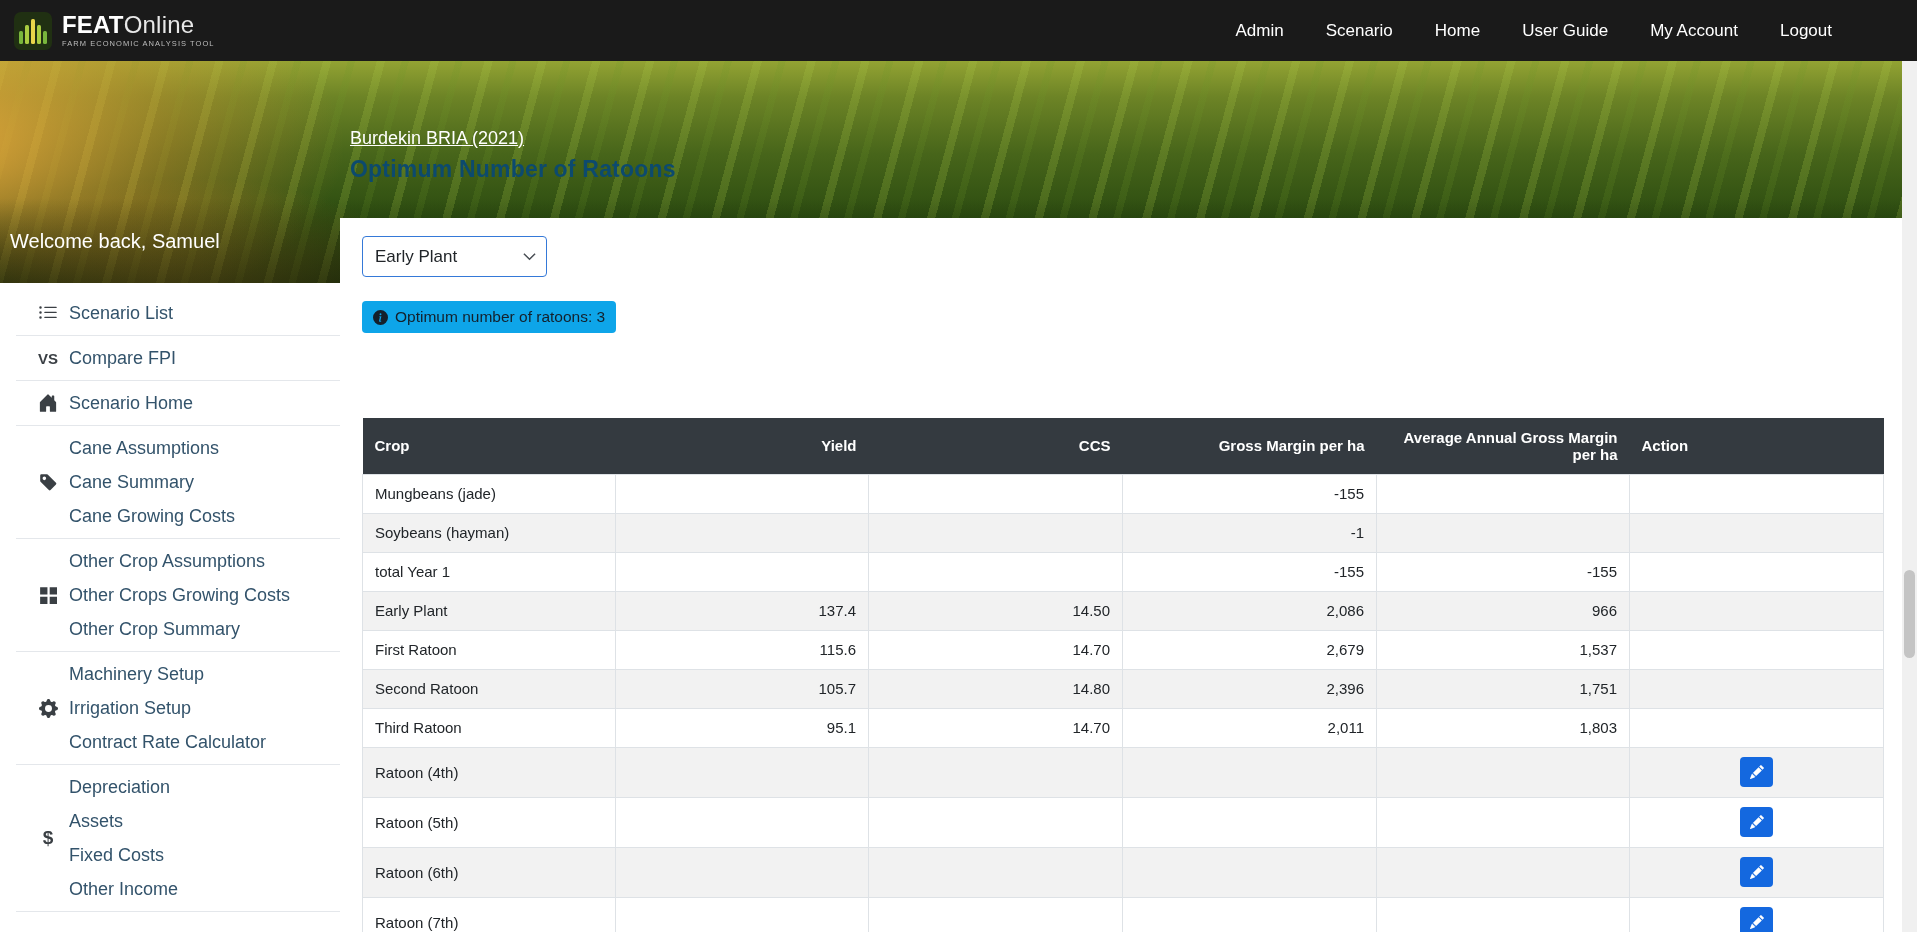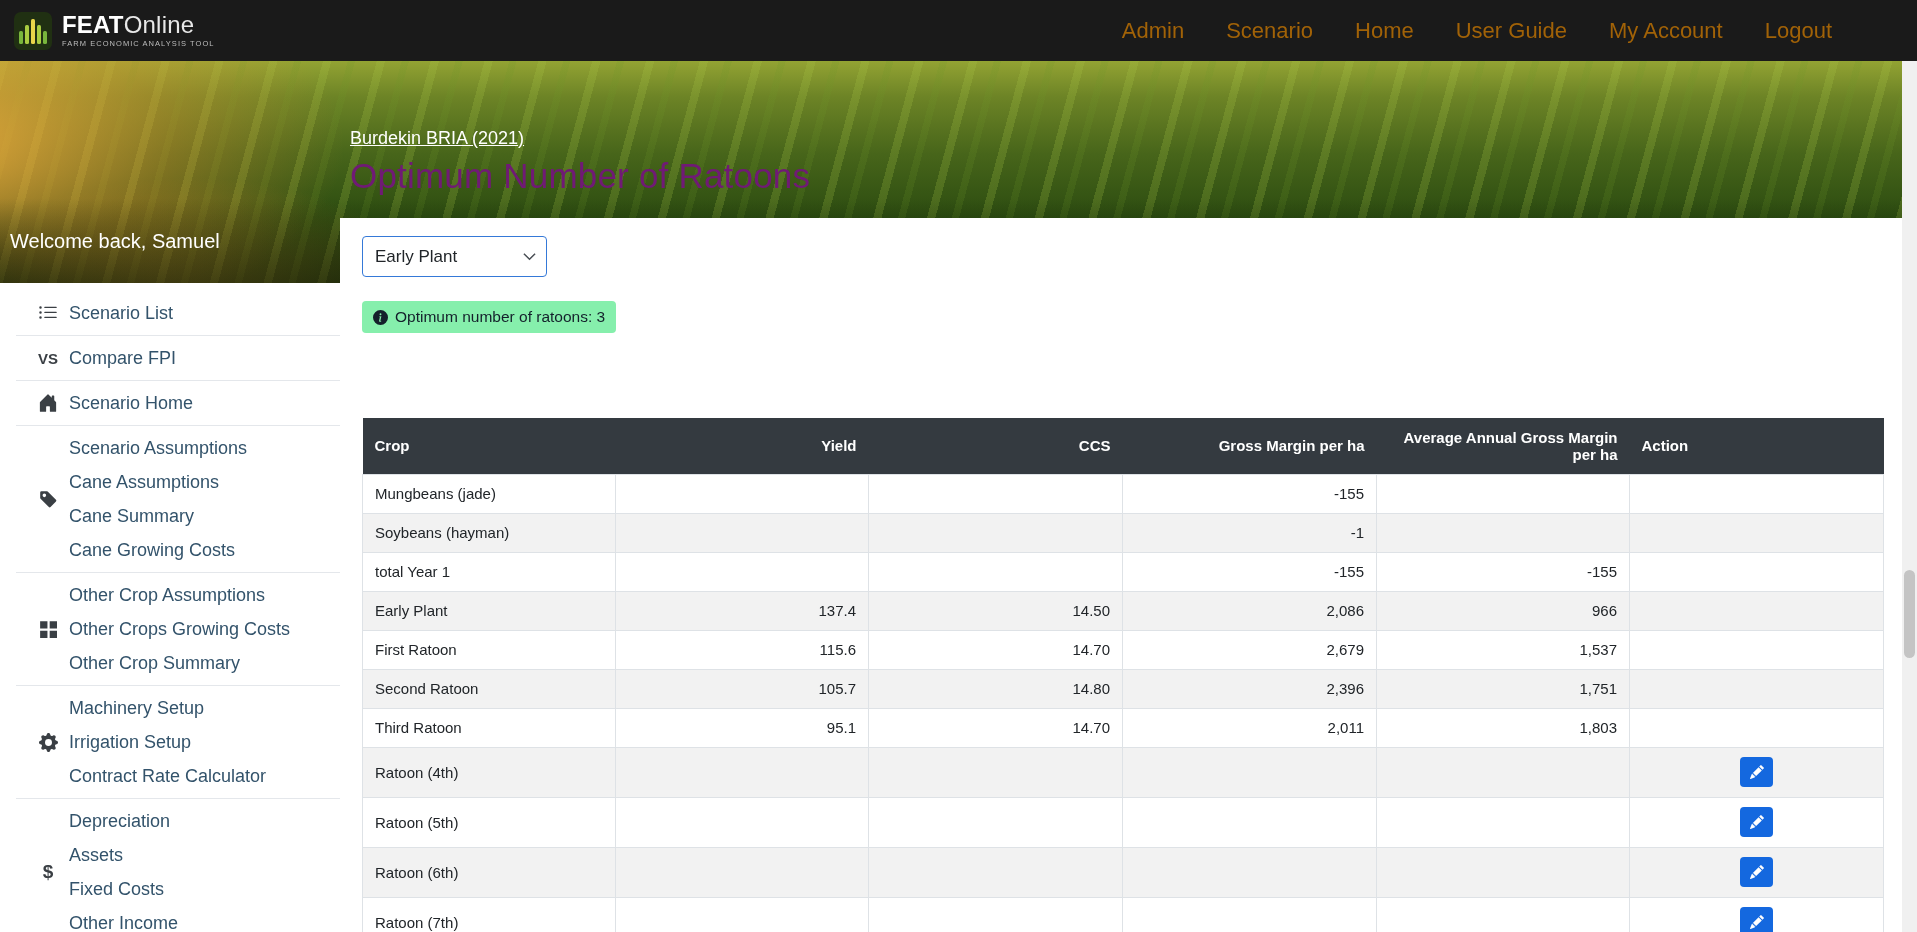--- a/index.html
+++ b/index.html
@@ -9,50 +9,50 @@
   
   .navbar { position:absolute; top:0; left:0; width:100%; height:61px; background:#1a1a1a;
             display:flex; align-items:center; justify-content:space-between; padding:0 85px 0 14px; z-index:30; }
   .brand { display:flex; align-items:center; gap:10px; cursor:pointer; }
   .brand-text { display:flex; flex-direction:column; line-height:1;justify-content:space-between; }
   .brand-name { font-size:24px; color:#fff; letter-spacing:0.2px; }
   .brand-name .bold { font-weight:700; }
   .brand-name .light { font-weight:400; color:#e8e8e8; }
   .brand-sub { font-size:7.5px; letter-spacing:0.14em; color:#bdbdbd; margin-top:3px; }
   .nav-links { display:flex; gap:42px; }
-  .nav-link { color:#a16207; font-size:22px; text-decoration:none; cursor:pointer; white-space:nowrap; }
+  .nav-link { color:#ffffff; font-size:17px; text-decoration:none; cursor:pointer; white-space:nowrap; }
 
   
   .hero { position:absolute; top:61px; left:0; width:100%; height:222px; z-index:1;
     background:
       linear-gradient(to top, rgba(12,24,6,0.55), rgba(12,24,6,0) 38%),
       radial-gradient(ellipse 620px 300px at -4% 38%, rgba(248,176,64,0.9), rgba(240,150,50,0.35) 40%, rgba(240,150,50,0) 68%),
       radial-gradient(ellipse 420px 220px at 10% 112%, rgba(235,150,45,0.5), rgba(235,150,45,0) 60%),
       repeating-linear-gradient(105deg, rgba(170,200,70,0.22) 0px 8px, rgba(25,50,10,0) 8px 24px, rgba(110,150,40,0.18) 24px 31px, rgba(25,50,10,0) 31px 52px),
       linear-gradient(to bottom, #93a333 0%, #6d8426 16%, #47651a 42%, #2b4b10 72%, #1b380c 100%);
   }
   .hero-text { position:absolute; left:350px; top:128px; z-index:6; }
   .breadcrumb { display:inline-block; color:#fff; font-size:18px; text-decoration:underline; cursor:pointer; margin-bottom:7px; }
-  .page-title { color:#701a75; font-size:35px; font-weight:400; letter-spacing:0.2px; }
+  .page-title { color:#0c4a6e; font-size:23px; font-weight:700; letter-spacing:0.2px; }
   .welcome { position:absolute; left:10px; top:230px; z-index:6; color:#fff; font-size:20px; }
 
   
   .sidebar { position:absolute; left:16px; top:283px; width:340px; bottom:0; background:#fff; z-index:10; padding-top:8px; }
   .side-group { position:relative; margin-right:10px; border-bottom:1px solid #e4e7eb; padding:5px 0; }
   .side-icon { position:absolute; left:20px; top:50%; transform:translateY(-50%); width:24px; height:24px;
                display:flex; align-items:center; justify-content:center; color:#3a3f44; font-weight:700; font-size:15px; }
   .side-item { display:block; padding:5px 8px 5px 53px; font-size:18px; line-height:24px; color:#33536b; text-decoration:none; cursor:pointer; white-space:nowrap; }
 
   
   .main { position:absolute; left:340px; top:218px; right:0; bottom:0; background:#fff; z-index:20; padding:18px 0 0 22px; }
   .select-wrap { position:relative; width:185px; }
   .crop-select { appearance:none; -webkit-appearance:none; width:185px; height:41px; border:1.5px solid #3579d8; border-radius:4px;
                  background:#fff; font-size:17px; color:#212529; padding:0 34px 0 12px; font-family:"Liberation Sans", sans-serif; cursor:pointer; }
   .select-chevron { position:absolute; right:11px; top:50%; transform:translateY(-50%); pointer-events:none; color:#4a4f55; display:flex; }
-  .info-badge { display:inline-flex; align-items:center; gap:7px; margin-top:24px; background:#86efac; color:#14202b;
+  .info-badge { display:inline-flex; align-items:center; gap:7px; margin-top:24px; background:#0ea5e9; color:#14202b;
                 font-size:15.5px; padding:7px 11px; border-radius:4px; }
   .info-badge svg { flex:0 0 auto; }
 
   
   .table-wrap { margin-top:85px; }
   table.data { border-collapse:collapse; width:1521px; table-layout:fixed; font-size:15px; }
   thead th { background:#343a40; color:#fff; font-weight:700; padding:8px 12px; height:56px; vertical-align:middle; text-align:left; }
   th.num { text-align:right; }
   tbody td { border:1px solid #dee2e6; padding:8px 12px; height:39px; color:#212529; vertical-align:middle; background-clip:padding-box; }
   tbody tr:nth-child(even) td { background-color:#f2f2f2; }
@@ -130,21 +130,20 @@
       </span>
       <a class="side-item">Scenario Home</a>
     </div>
 
     <div class="side-group">
       <span class="side-icon">
         <svg width="19" height="19" viewBox="0 0 16 16" fill="currentColor">
             <path d="M2 1a1 1 0 0 0-1 1v4.586a1 1 0 0 0 .293.707l7 7a1 1 0 0 0 1.414 0l4.586-4.586a1 1 0 0 0 0-1.414l-7-7A1 1 0 0 0 6.586 1H2zm4 3.5a1.5 1.5 0 1 1-3 0 1.5 1.5 0 0 1 3 0z"></path>
           </svg>
       </span>
-      <a class="side-item">Scenario Assumptions</a>
       <a class="side-item">Cane Assumptions</a>
       <a class="side-item">Cane Summary</a>
       <a class="side-item">Cane Growing Costs</a>
     </div>
 
     <div class="side-group">
       <span class="side-icon">
         <svg width="18" height="18" viewBox="0 0 16 16" fill="currentColor">
             <path d="M1 1h6.5v6.5H1V1zm8.5 0H16v6.5H9.5V1zM1 9.5h6.5V16H1V9.5zm8.5 0H16V16H9.5V9.5z"></path>
           </svg>

